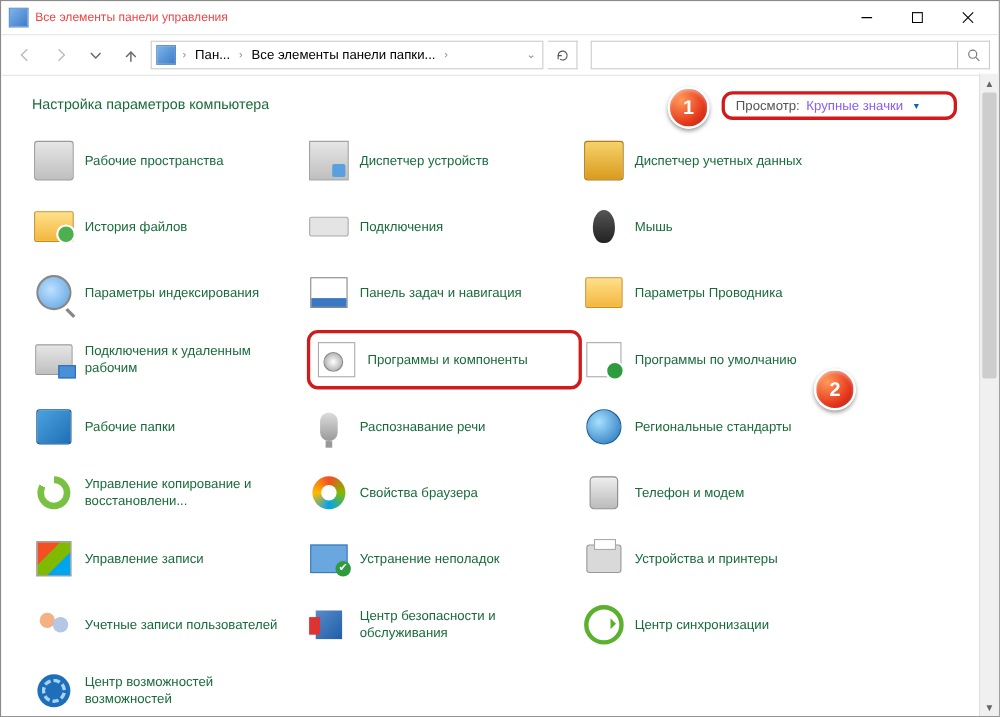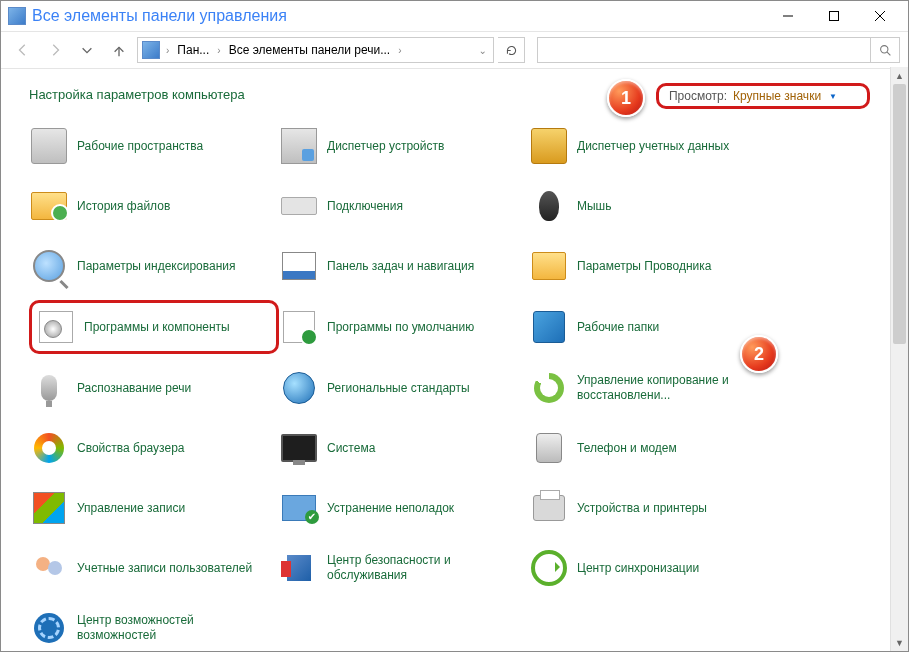--- a/index.html
+++ b/index.html
@@ -1,19 +1,19 @@
 <!DOCTYPE html>
 <html><head>
 <meta charset="utf-8">
 <style>
 html,body{margin:0;padding:0;font-family:"Segoe UI",Tahoma,sans-serif;font-size:12px;color:#000;background:#fff}
 .window{width:909px;height:652px;border:1px solid #8a8a8a;box-sizing:border-box;position:relative;overflow:hidden;background:#fff}
 .titlebar{height:30px;display:flex;align-items:center;padding:0 5px;border-bottom:1px solid #e5e5e5}
 .titlebar .appicon{width:16px;height:16px;margin:0 6px 0 2px;background:linear-gradient(135deg,#7cb3e8,#3d7cc9);border:1px solid #5a8ac9}
-.titlebar .title{flex:1;font-size:16px;color:#3b82f6}
+.titlebar .title{flex:1;font-size:11px;color:#ef4444}
 .winbtns{display:flex}
 .winbtn{width:46px;height:30px;display:flex;align-items:center;justify-content:center;color:#000}
 .winbtn svg{width:10px;height:10px;stroke:#000;stroke-width:1;fill:none}
 .navbar{height:36px;display:flex;align-items:center;padding:0 8px;border-bottom:1px solid #e5e5e5;gap:4px}
 .navbtn{width:28px;height:28px;display:flex;align-items:center;justify-content:center;color:#bbb}
 .navbtn svg{width:14px;height:14px;stroke:currentColor;stroke-width:1.5;fill:none}
 .navbtn.enabled{color:#666}
 .address{flex:1;height:24px;border:1px solid #ccc;display:flex;align-items:center;padding:0 4px;gap:4px;overflow:hidden}
 .address .bcicon{width:16px;height:16px;background:linear-gradient(135deg,#7cb3e8,#3d7cc9);border:1px solid #5a8ac9;flex-shrink:0}
 .address .bcseg{white-space:nowrap;color:#000;padding:0 2px;overflow:hidden;text-overflow:ellipsis;max-width:100px}
@@ -21,21 +21,21 @@
 .address .chev.last{margin-left:auto}
 .refresh{width:26px;height:24px;border:1px solid #ccc;border-left:none;display:flex;align-items:center;justify-content:center;color:#666}
 .searchwrap{display:flex;margin-left:8px}
 .searchbox{width:320px;height:24px;border:1px solid #ccc;padding:0 6px;display:flex;align-items:center}
 .searchbtn{width:28px;height:24px;border:1px solid #ccc;border-left:none;display:flex;align-items:center;justify-content:center;color:#666}
 .content{position:relative;padding:18px 18px 0 28px;height:calc(100% - 68px);box-sizing:border-box}
 .headerrow{display:flex;align-items:center;margin-bottom:18px}
 .headerrow h1{font-size:13px;font-weight:400;color:#196b3a;margin:0}
 .viewbox{position:absolute;top:14px;right:38px;border:3px solid #d11a1a;border-radius:10px;padding:3px 30px 3px 10px;display:flex;align-items:center;gap:6px;background:#fff}
 .viewbox .lbl{color:#555}
-.viewbox .val{color:#a16207}
+.viewbox .val{color:#8b5cf6}
 .viewbox .dd{color:#0a64c8;font-size:8px;margin-left:2px}
 .grid{display:grid;grid-template-columns:repeat(3,250px);column-gap:0;row-gap:8px}
 .item{display:flex;align-items:center;gap:10px;padding:4px 2px;min-height:44px}
 .item .iconbox{width:36px;height:36px;flex-shrink:0;display:flex;align-items:center;justify-content:center;font-size:26px}
 .item .label{color:#196b3a;line-height:1.25;max-width:180px}
 .item.boxed{border:3px solid #d11a1a;border-radius:10px;padding:2px 6px}
 .callout{position:absolute;width:34px;height:34px;border-radius:50%;background:radial-gradient(circle at 30% 30%,#ff9a5a,#e63b1e 60%,#b51212);color:#fff;font-weight:700;font-size:18px;display:flex;align-items:center;justify-content:center;border:2px solid #fff;box-shadow:0 2px 4px rgba(0,0,0,.4),inset 0 2px 3px rgba(255,255,255,.4)}
 .scrollbar{position:absolute;right:0;top:66px;bottom:0;width:17px;background:#f0f0f0;border-left:1px solid #e0e0e0}
 .scrollbar .up,.scrollbar .dn{height:17px;display:flex;align-items:center;justify-content:center;color:#666;font-size:9px}
 .scrollbar .dn{position:absolute;bottom:0;width:100%}
@@ -137,21 +137,21 @@
           <polyline points="3,10 8,5 13,10"></polyline>
           <line x1="8" y1="5" x2="8" y2="15"></line>
         </svg>
       </div>
 
     <div class="address">
       <div class="bcicon"></div>
       <span class="chev">›</span>
       <span class="bcseg">Пан...</span>
       <span class="chev">›</span>
-      <span class="bcseg" style="max-width:190px">Все элементы панели речи...</span>
+      <span class="bcseg" style="max-width:190px">Все элементы панели папки...</span>
       <span class="chev">›</span>
       <span class="chev last">⌄</span>
     </div>
     <div class="refresh">
         <svg viewBox="0 0 16 16" width="13" height="13">
           <path d="M3 8a5 5 0 1 1 2 4" fill="none" stroke="#555" stroke-width="1.3"></path>
           <polyline points="3,12 3,8 7,8" fill="none" stroke="#555" stroke-width="1.3"></polyline>
         </svg>
       </div>
 
@@ -228,20 +228,26 @@
             <span class="ico ico-taskbar"></span>
           </div>
           <div class="label">Панель задач и навигация</div>
         </div>
         <div class="item">
           <div class="iconbox">
             <span class="ico ico-explorer"></span>
           </div>
           <div class="label">Параметры Проводника</div>
         </div>
+        <div class="item">
+          <div class="iconbox">
+            <span class="ico ico-remote"></span>
+          </div>
+          <div class="label">Подключения к удаленным рабочим</div>
+        </div>
         <div class="item boxed">
           <div class="iconbox">
             <span class="ico ico-progs"></span>
           </div>
           <div class="label">Программы и компоненты</div>
         </div>
         <div class="item">
           <div class="iconbox">
             <span class="ico ico-default"></span>
           </div>
@@ -269,26 +275,20 @@
           <div class="iconbox">
             <span class="ico ico-backup"></span>
           </div>
           <div class="label">Управление копирование и восстановлени...</div>
         </div>
         <div class="item">
           <div class="iconbox">
             <span class="ico ico-browser"></span>
           </div>
           <div class="label">Свойства браузера</div>
-        </div>
-        <div class="item">
-          <div class="iconbox">
-            <span class="ico ico-system"></span>
-          </div>
-          <div class="label">Система</div>
         </div>
         <div class="item">
           <div class="iconbox">
             <span class="ico ico-phone"></span>
           </div>
           <div class="label">Телефон и модем</div>
         </div>
         <div class="item">
           <div class="iconbox">
             <span class="ico ico-color"></span>

